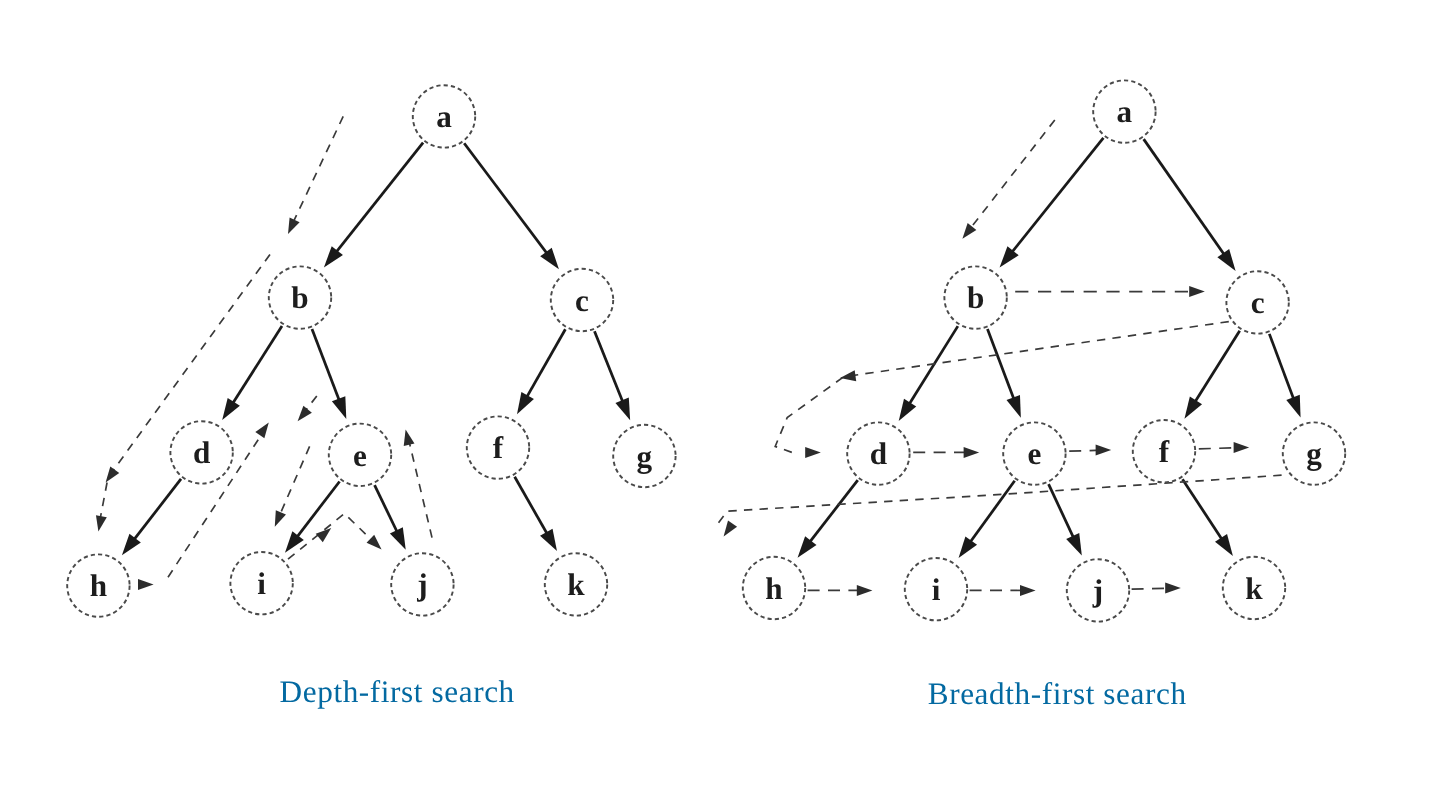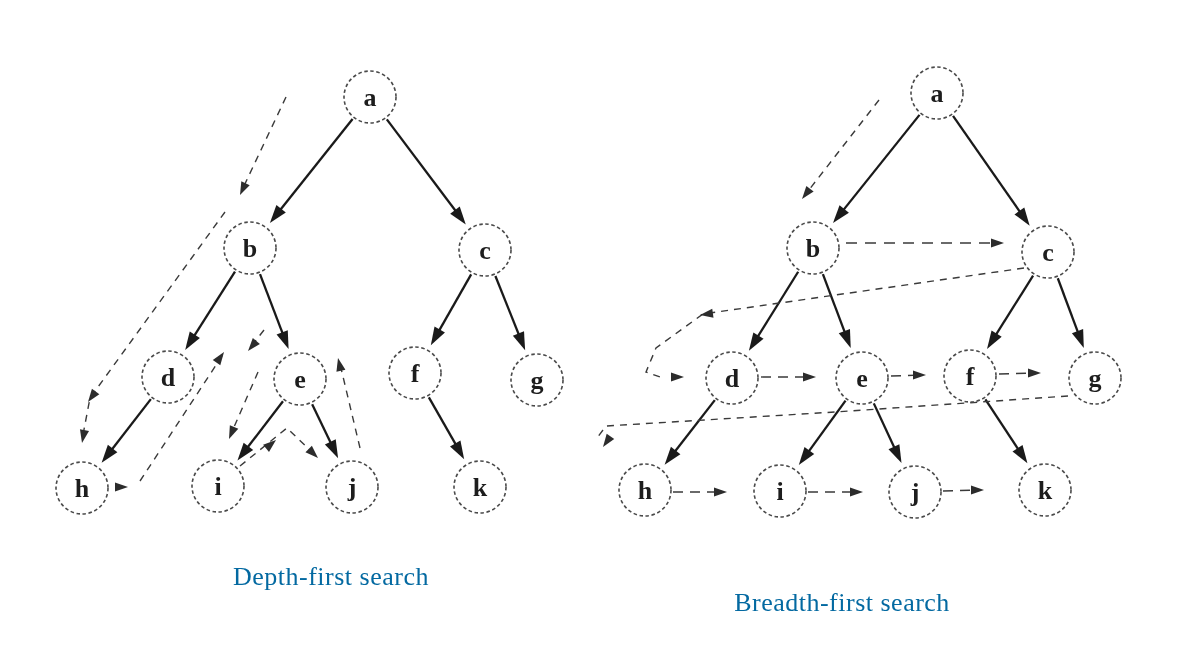--- a/index.html
+++ b/index.html
@@ -14,21 +14,21 @@
   .caption{
     position:absolute;
     transform:translateX(-50%);
     font-family:"Liberation Serif", serif;
     font-size:26px;
     color:#0369a1;
     letter-spacing:0.5px;
     white-space:nowrap;
   }
   #caption-dfs{left:331px;top:562px;}
-  #caption-bfs{left:842px;top:564px;margin-top:24px;}
+  #caption-bfs{left:881px;top:564px;}
 </style>
 </head>
 <body>
 
 <div class="stage">
   <svg id="fig-svg" width="1200" height="672" viewBox="0 0 1200 672">
       <g>
         <line x1="352.5794456741909" y1="118.92086419330982" x2="277.9973194521932" y2="212.77003968932348" stroke="#1a1a1a" stroke-width="2.3"></line>
         <polygon points="0,0 -18,6 -18,-6" transform="translate(269.90920494378184,222.94758377907448) rotate(128.4742355280489)" fill="#1a1a1a"></polygon>
         <line x1="386.82339729399024" y1="119.3824329215696" x2="457.96239720608713" y2="214.0282328046203" stroke="#1a1a1a" stroke-width="2.3"></line>

